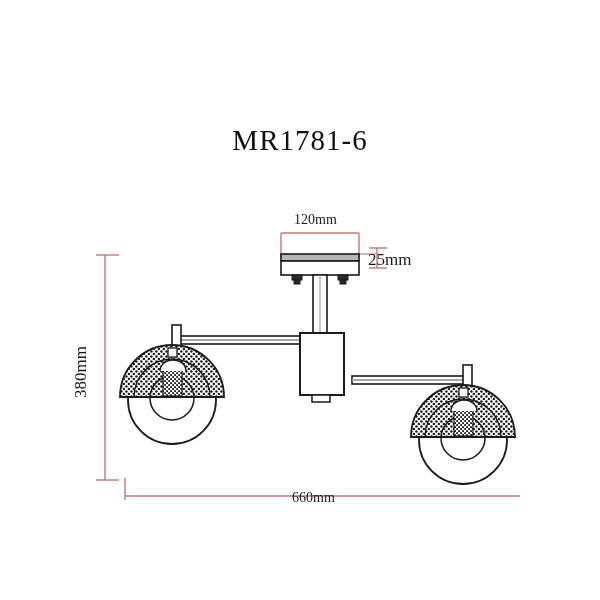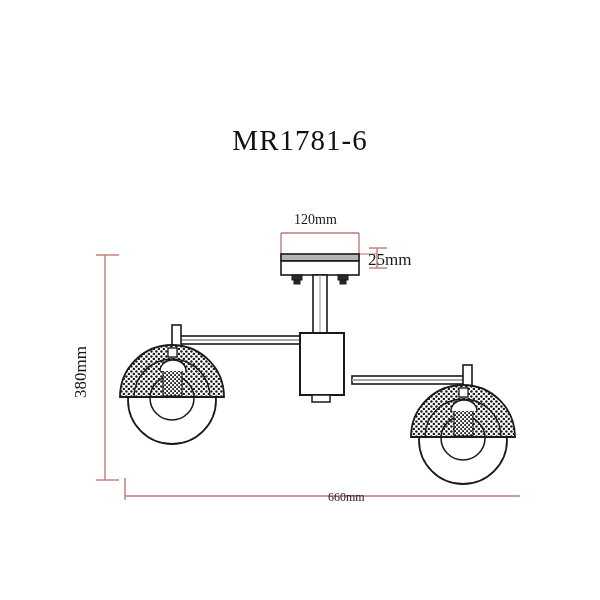--- a/index.html
+++ b/index.html
@@ -40,22 +40,21 @@
   }
   #label-25 {
     left: 362px;
     top: 250px;
     font-size: 17px;
     margin-left: 6px;
   }
   #label-660 {
     left: 292px;
     top: 490px;
-    font-size: 12px;
-    margin-left: 36px;
+    font-size: 14px;
   }
   #label-380 {
     left: 71px;
     top: 346px;
     font-size: 17px;
     transform: rotate(-90deg);
     transform-origin: left top;
     
   }
   #label-380 .inner {

